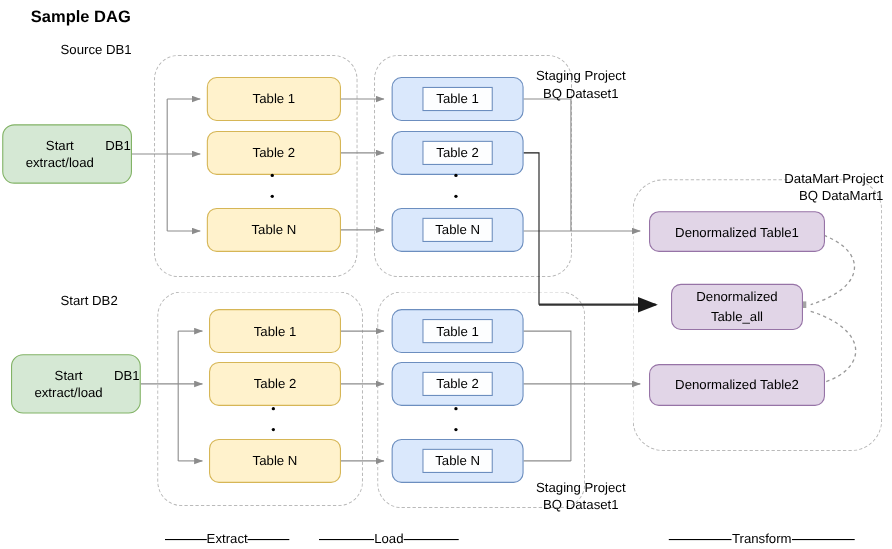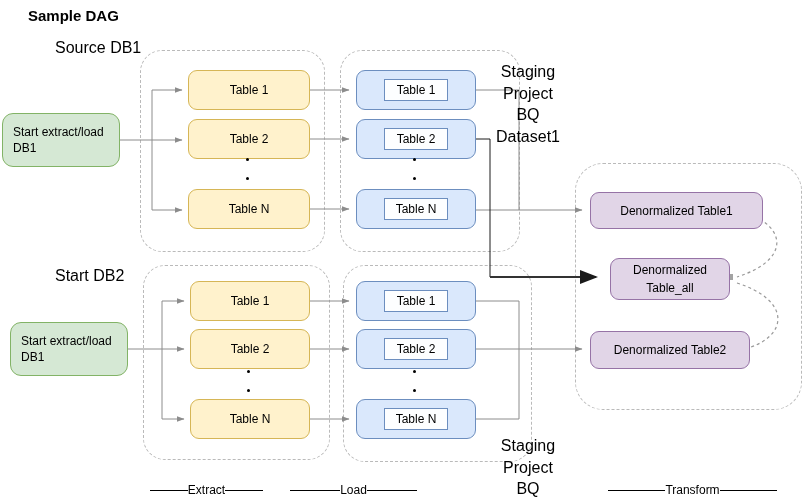--- a/index.html
+++ b/index.html
@@ -6,24 +6,24 @@
   #canvas{position:relative;width:811px;height:499px;background:#ffffff;
           font-family:Liberation Sans, sans-serif;color:#000;overflow:hidden;}
   .container-dashed{position:absolute;border:1px dashed #bababa;border-radius:22px;z-index:1;}
   #wires{position:absolute;left:0;top:0;z-index:2;pointer-events:none;}
   .node{position:absolute;box-sizing:border-box;display:flex;align-items:center;justify-content:center;
         font-size:12px;border:1px solid;border-radius:9px;z-index:3;text-align:center;}
   .yellow{background:#fff2cc;border-color:#d6b656;}
   .blue{background:#dae8fc;border-color:#6c8ebf;}
   .green{background:#d5e8d4;border-color:#82b366;border-radius:11px;}
   .purple{background:#e1d5e7;border-color:#9673a6;}
-  .green .txt{display:flex;flex-direction:column;align-items:flex-start;line-height:1.35;padding-left:10px;width:100%;}
+  .green .txt{display:flex;align-items:flex-start;line-height:1.35;padding-left:10px;width:100%;}
   .inner-rect{box-sizing:border-box;height:22px;min-width:64px;padding:0 8px;border:1px solid #6c8ebf;
               background:#fdfeff;border-radius:0;display:flex;align-items:center;justify-content:center;font-size:12px;}
-  .lbl{position:absolute;font-size:16px;line-height:1.22;z-index:4;}
+  .lbl{position:absolute;font-size:12px;line-height:1.22;z-index:4;}
   .lbl.center{text-align:center;}
   .lbl.right{text-align:right;}
   .title{position:absolute;left:28px;top:7px;font-size:15px;font-weight:bold;z-index:4;}
   .dots-col{position:absolute;display:flex;flex-direction:column;gap:16px;z-index:3;}
   .dot{width:3px;height:3px;background:#000;border-radius:50%;}
   .phase{position:absolute;top:483px;display:flex;align-items:center;font-size:12px;z-index:4;}
   .phase .pline{flex:1;border-top:1px solid #000;height:0;}
   .twoline{display:flex;flex-direction:column;line-height:1.35;}
 </style>
 </head>
@@ -149,22 +149,26 @@
 
   <div class="lbl center twoline" style="left:483px;top:61px;width:90px;">
     <span>Staging Project</span>
     <span>BQ Dataset1</span>
   </div>
   <div class="lbl center twoline" style="left:483px;top:435px;width:90px;">
     <span>Staging Project</span>
     <span>BQ Dataset1</span>
   </div>
 
+  <div class="lbl right twoline" style="left:655px;top:154px;width:148px;">
+    <span>DataMart Project</span>
+    <span>BQ DataMart1</span>
+  </div>
 
-  <div class="node purple" style="left:590px;top:192px;width:173px;height:37px;">Denormalized Table1</div>
+  <div class="node purple" style="left:590px;top:192px;width:160px;height:37px;">Denormalized Table1</div>
   <div class="node purple" style="left:610px;top:258px;width:120px;height:42px;">
     <div class="twoline" style="align-items:center;line-height:1.5;">
       <span>Denormalized</span>
       <span>Table_all</span>
     </div>
   </div>
   <div class="node purple" style="left:590px;top:331px;width:160px;height:38px;">Denormalized Table2</div>
 
   <div class="phase" style="left:150px;width:113px;">
     <div class="pline"></div>

